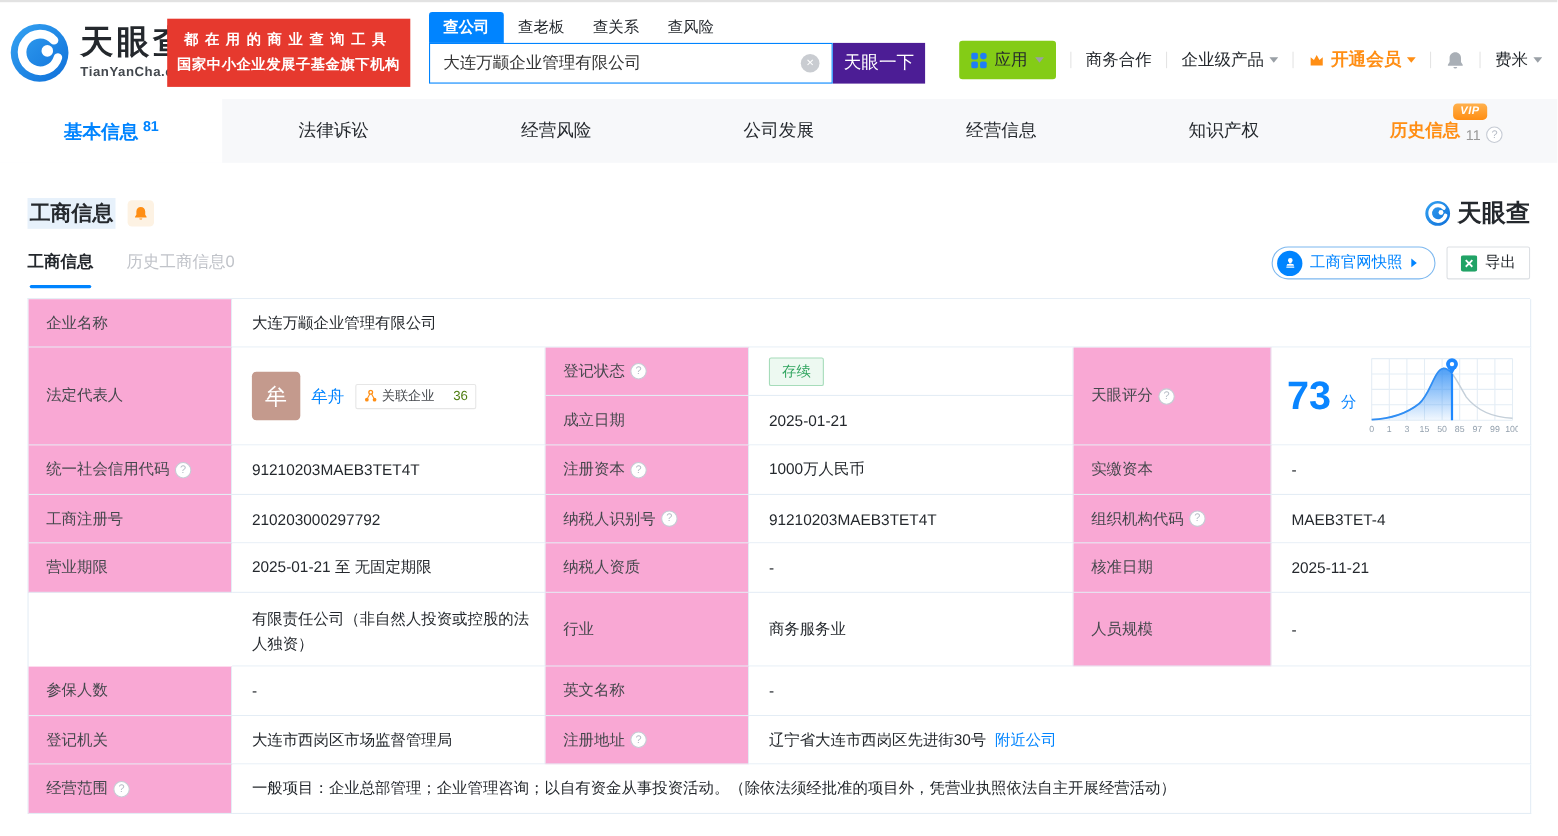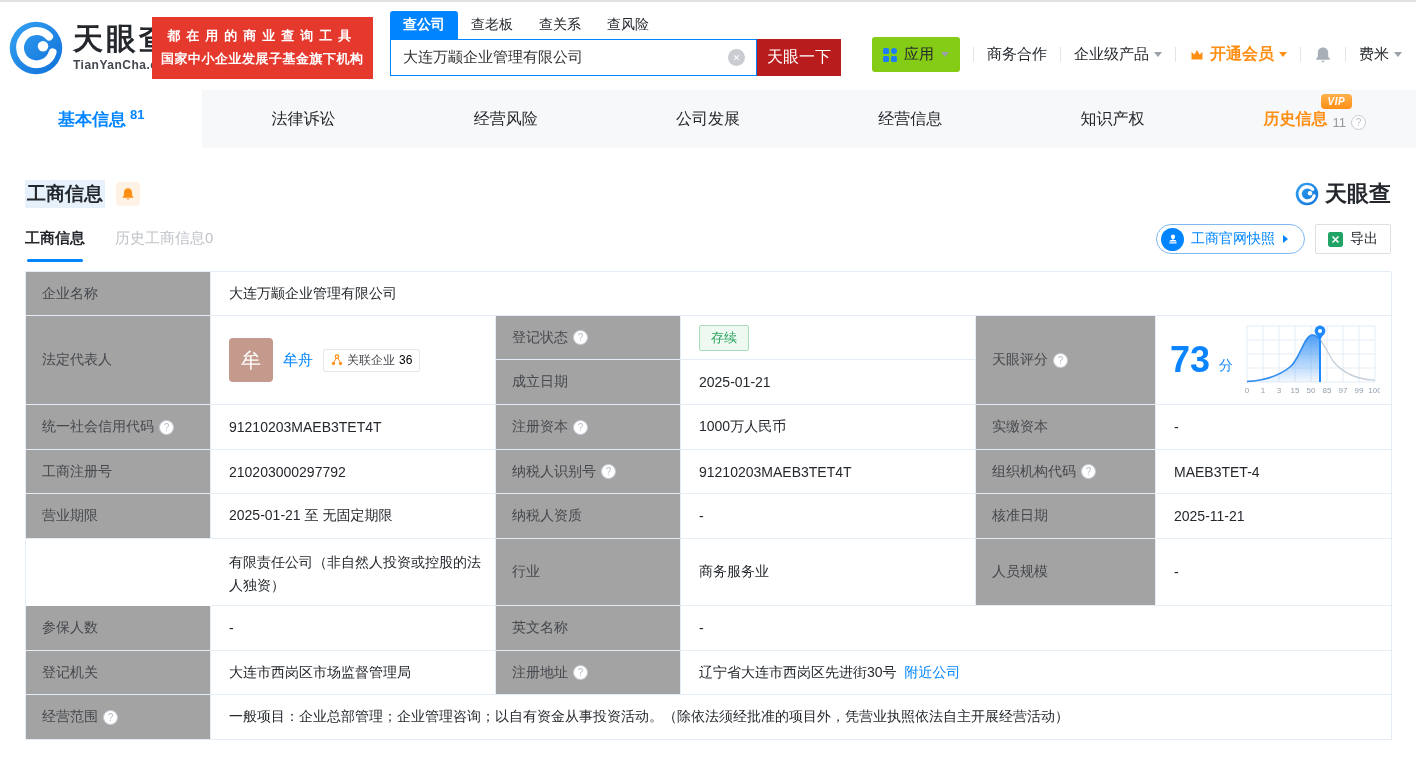--- a/index.html
+++ b/index.html
@@ -26,21 +26,21 @@
   .search-tabs{display:flex;align-items:flex-end;height:27px;}
   .stab{font-size:14px;color:#24282d;padding:5px 13px;cursor:pointer;}
   .stab.active{background:#0084ff;color:#fff;font-weight:bold;border-radius:3px 3px 0 0;}
   .search-row{display:flex;}
   .search-input-wrap{width:367px;height:37px;border:1px solid #0084ff;background:#fff;
     display:flex;align-items:center;position:relative;}
   .search-value{font-size:15px;color:#333;margin-left:12px;}
   .clear-icon{position:absolute;right:11px;width:17px;height:17px;border-radius:50%;
     background:#c9ccd1;color:#fff;font-size:9px;display:flex;align-items:center;justify-content:center;cursor:pointer;}
   .clear-icon::before{content:"✕";}
-  .search-btn{width:84px;height:37px;background:#b91c1c;color:#fff;font-size:16px;border:none;cursor:pointer;}
+  .search-btn{width:84px;height:37px;background:#4c1d95;color:#fff;font-size:16px;border:none;cursor:pointer;}
 
   .right-menu{position:absolute;right:14px;top:25px;display:flex;align-items:center;gap:13px;}
   .vdiv{width:1px;height:15px;background:#e4e4e4;}
   .menu-item{font-size:15px;color:#24282d;display:flex;align-items:center;gap:5px;cursor:pointer;white-space:nowrap;}
   .caret{width:0;height:0;border:4px solid transparent;border-top:5px solid #9aa0a6;margin-top:4px;}
   .caret.orange{border-top-color:#ff8e14;}
   .apps-btn{background:#84cc16;border-radius:3px;padding:8px 11px;display:flex;align-items:center;gap:7px;
     font-size:15px;color:#24282d;cursor:pointer;}
   .grid-icon{width:14px;height:14px;display:grid;grid-template-columns:6px 6px;grid-template-rows:6px 6px;gap:2px;}
   .grid-icon i{background:#1f7df5;border-radius:1.5px;}
@@ -86,31 +86,31 @@
   .export-btn{height:30px;border:1px solid #dcdfe3;border-radius:2px;display:flex;align-items:center;gap:7px;
     padding:0 12px;font-size:14px;color:#24282d;background:#fff;cursor:pointer;}
 
   
   .info-table{position:absolute;top:271px;left:25px;width:1366px;display:grid;
     grid-template-columns:185px 285px 185px 295px 180px 236px;
     grid-template-rows:44px 44px 45px 45px 44px 45px 67px 45px 44px 45px;
     border-top:1px solid #e4edf5;border-left:1px solid #e4edf5;}
   .lc,.vc{border-right:1px solid #e4edf5;border-bottom:1px solid #e4edf5;
     display:flex;align-items:center;font-size:14px;}
-  .lc{background:#a3a3a3;color:#45484d;padding-left:16px;gap:5px;}
+  .lc{background:#f9a8d4;color:#45484d;padding-left:16px;gap:5px;}
   .vc{background:#fff;color:#24282d;padding-left:18px;padding-right:10px;}
   .vc.wrap{line-height:1.65;padding-top:6px;padding-bottom:2px;}
   .link{color:#0084ff;cursor:pointer;text-decoration:none;}
   .avatar{width:44px;height:44px;min-width:44px;border-radius:4px;background:#c49a8d;color:#fff;font-size:20px;
     display:flex;align-items:center;justify-content:center;cursor:pointer;}
   .rep-cell{gap:10px;}
   .rep-name{font-size:15px;}
   .rel-badge{height:23px;border:1px solid #e6e6e6;border-radius:2px;display:flex;align-items:center;gap:4px;
     padding:0 7px;font-size:12px;color:#45484d;cursor:pointer;background:#fff;}
-  .rel-count{color:#000000;}
+  .rel-count{color:#4d7c0f;margin-left:13px;}
   .status-badge{padding:3px 11px;font-size:13px;color:#2fa45e;background:#edf9f1;border:1px solid #a6dcba;border-radius:2px;}
   .score-cell{gap:9px;padding-left:14px;}
   .score-num{font-size:36px;font-weight:bold;color:#0a85ff;line-height:1;}
   .score-unit{font-size:14px;color:#0a85ff;align-self:center;margin-top:12px;}
   .score-chart{width:138px;height:76px;}
 </style>
 </head>
 <body>
 
 <div class="topline"></div>

